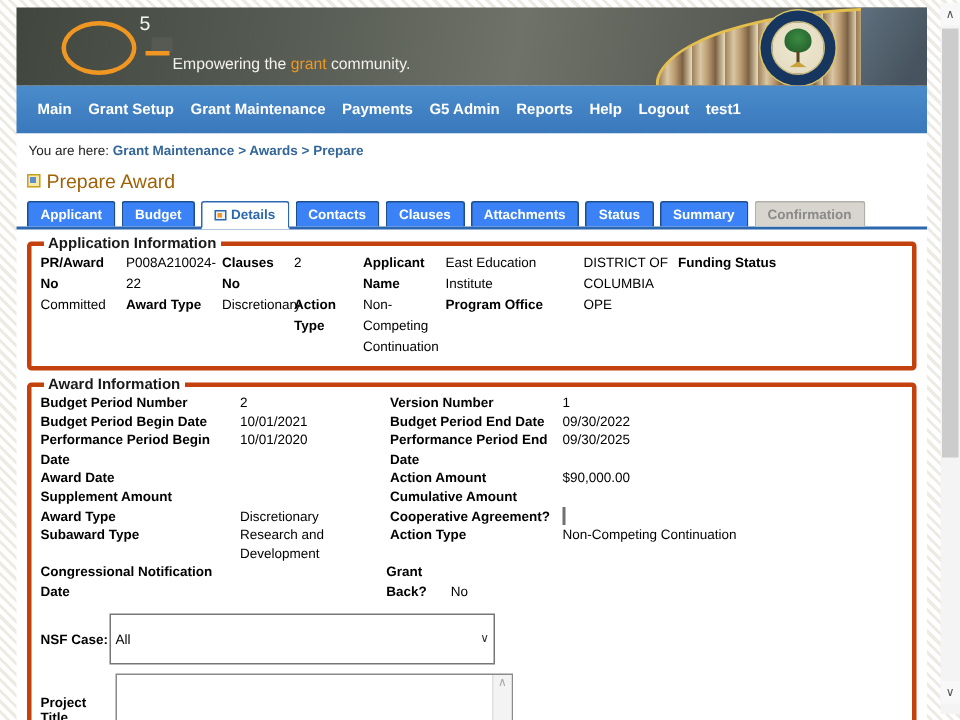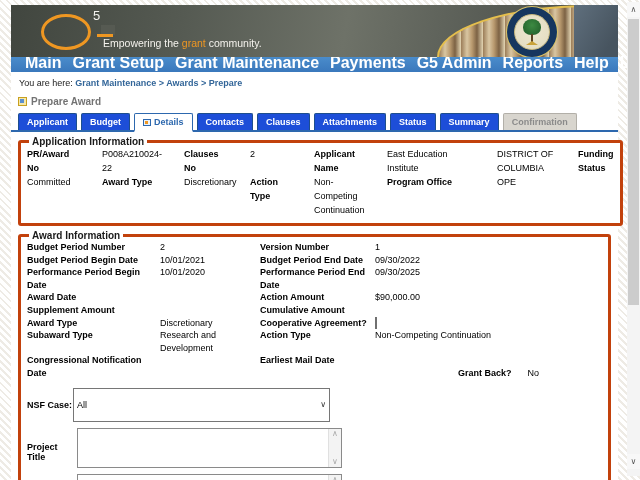--- a/index.html
+++ b/index.html
@@ -43,65 +43,65 @@
   .seal-trunk { position: absolute; left: 24px; top: 27px; width: 2px; height: 8px; background: #5b4322; }
   .seal-base { position: absolute; left: 19px; top: 34px; width: 12px; height: 4px; background: #c9a23a; clip-path: polygon(50% 0, 0 100%, 100% 100%); }
   .g-logo { position: absolute; left: 30px; top: 5px; width: 70px; height: 42px; }
   .g-ellipse {
     position: absolute; left: 0; top: 4px; width: 50px; height: 36px;
     border: 3px solid #ef9722; border-radius: 50%;
   }
   .g-notch { position: absolute; right: -4px; top: 15px; width: 14px; height: 10px; background: #565a52; }
   .g-bar { position: absolute; right: -2px; top: 24px; width: 16px; height: 3px; background: #ef9722; }
   .g-five { position: absolute; left: 52px; top: -2px; color: #f3f3ef; font-size: 13px; }
-  .tagline { position: absolute; left: 92px; bottom: 8px; color: #f4f2ec; font-size: 10.5px; }
+  .tagline { position: absolute; left: 104px; bottom: 8px; color: #f4f2ec; font-size: 10.5px; }
   .tagline .orange { color: #ef9722; }
 
   
   .navbar {
-    height: 15px; background: linear-gradient(#4a8ccb, #3a78bc);
-    display: flex; align-items: flex-end; gap: 11px; padding-left: 14px;
-    font-size: 16px; font-weight: bold; color: #ffffff;
+    height: 32px; background: linear-gradient(#4a8ccb, #3a78bc);
+    display: flex; align-items: center; gap: 11px; padding-left: 14px;
+    font-size: 10px; font-weight: bold; color: #ffffff;
   }
   .navbar span { cursor: pointer; white-space: nowrap; }
 
   
   .content { background: #ffffff; min-height: 412px; padding-top: 6px; }
   .breadcrumb { font-size: 9px; color: #222; padding-left: 8px; }
   .breadcrumb b { color: #336699; }
   .page-title { display: flex; align-items: center; gap: 4px; margin: 8px 0 6px 7px; }
   .pt-icon { width: 9px; height: 9px; background: #f7e9a8; border: 1px solid #c8a020; position: relative; }
   .pt-icon::after { content: ""; position: absolute; left: 1px; top: 1px; width: 4px; height: 4px; background: #5b8fd0; }
-  .pt-text { font-size: 10px; font-weight: bold; color: #737373; }
+  .pt-text { font-size: 13px; font-weight: normal; color: #a16207; }
 
   
   .tabbar { display: flex; gap: 4px; padding-left: 7px; border-bottom: 2px solid #2d68ae; }
   .tab {
-    background: #1d4ed8; color: #fff; font-size: 9px; font-weight: bold;
+    background: #3b82f6; color: #fff; font-size: 9px; font-weight: bold;
     padding: 3px 8px; border: 1px solid #1d4e8e; border-bottom: none;
     border-radius: 2px 2px 0 0; cursor: pointer; white-space: nowrap;
   }
   .tab.active {
     background: #fff; color: #2d68ae; border: 1px solid #2d68ae;
     margin-bottom: -2px; border-bottom: 2px solid #ffffff;
     display: flex; align-items: center; gap: 3px;
   }
   .tab.disabled { background: #d8d5ce; color: #8a8a8a; border-color: #b2afa8; cursor: default; }
   .dt-icon { display: inline-block; width: 8px; height: 7px; border: 1px solid #2d68ae; position: relative; background: #eaf1f9; }
   .dt-icon::after { content: ""; position: absolute; leftравно: 0; left: 1px; top: 1px; width: 3px; height: 3px; background: #ef9722; }
 
   
   fieldset {
     border: 3px solid #c2410c; border-radius: 3px;
     margin: 4px 7px 0 7px; padding: 0 6px 6px 6px; background: #fff;
   }
   legend { font-size: 10px; font-weight: bold; color: #1a1a1a; padding: 0 3px; margin-left: 2px; }
   .appgrid {
     display: grid; grid-template-columns: 55px 62px 46px 44px 53px 90px 61px auto;
-    font-size: 9px; line-height: 14px; column-gap: 20px;
+    font-size: 9px; line-height: 14px; column-gap: 2px;
   }
   .appgrid .lb { font-weight: bold; }
   .arow { display: grid; grid-template-columns: 133px 100px 115px auto; font-size: 9px; line-height: 12.6px; }
   .arow .lb { font-weight: bold; }
   .checkbox { width: 11px; height: 11px; border: 1px solid #707070; background: #fff; margin-top: 1px; cursor: pointer; }
   .gb-cell { display: flex; justify-content: flex-end; padding-right: 63px; gap: 16px; align-items: flex-end; }
   .nsf-row { display: flex; align-items: center; margin-top: 8px; font-size: 9px; }
   .nsf-row .lb { font-weight: bold; width: 46px; }
   .select {
     width: 257px; height: 34px; border: 1px solid #767676; background: #fff;
@@ -252,21 +252,20 @@
       </div>
       <div class="arow">
         <span class="lb">Subaward Type</span>
         <span>Research and Development</span>
         <span class="lb">Action Type</span>
         <span>Non-Competing Continuation</span>
       </div>
       <div class="arow">
         <span class="lb">Congressional Notification Date</span>
         <span></span>
-        <span class="lb">Earliest Mail Date</span>
         <span class="gb-cell">
           <span class="lb">Grant Back?</span>
           <span>No</span>
         </span>
       </div>
 
       <div class="nsf-row">
         <span class="lb">NSF Case:</span>
         <span class="select">
           <span>All</span>

